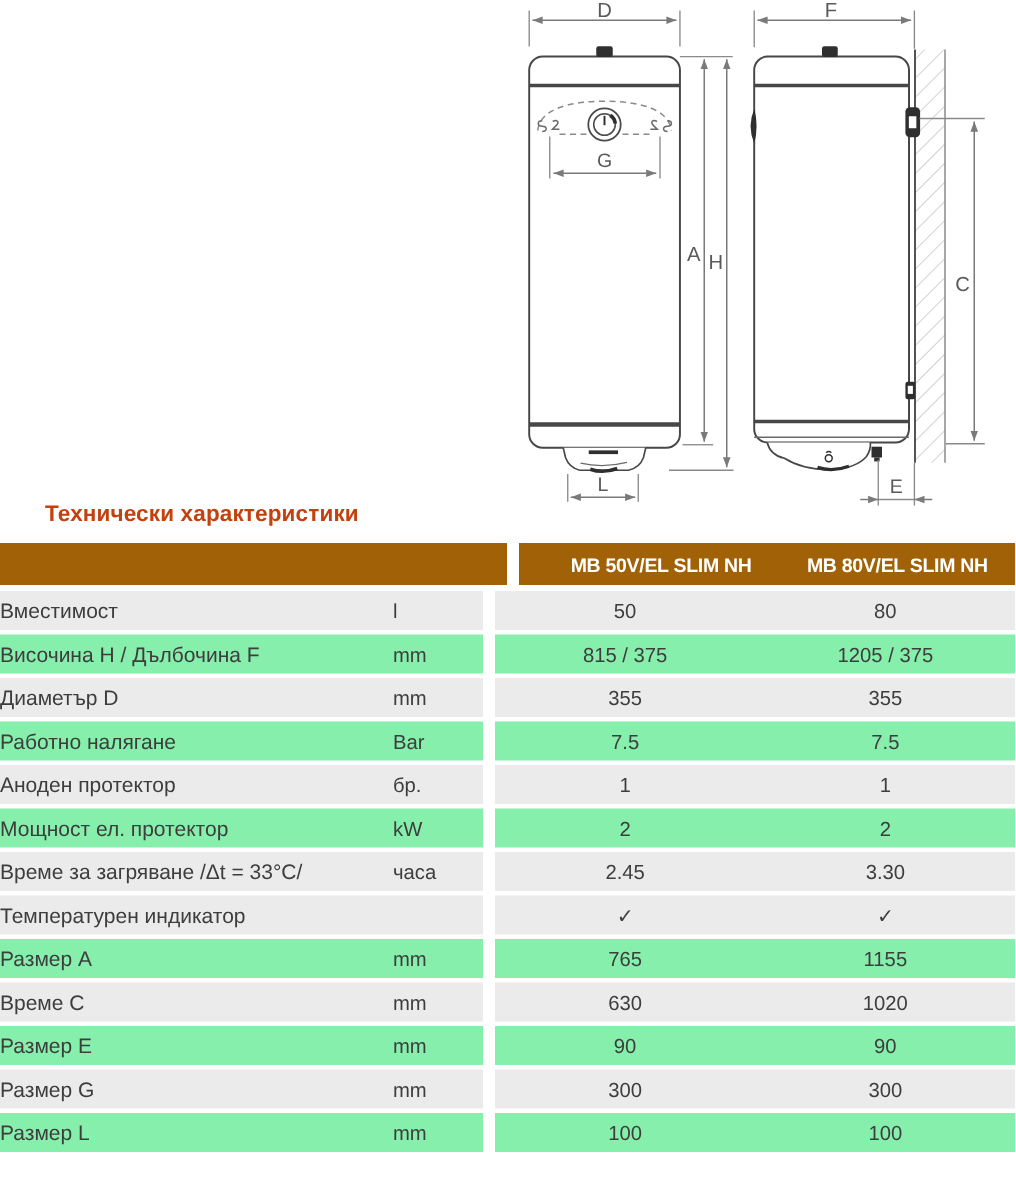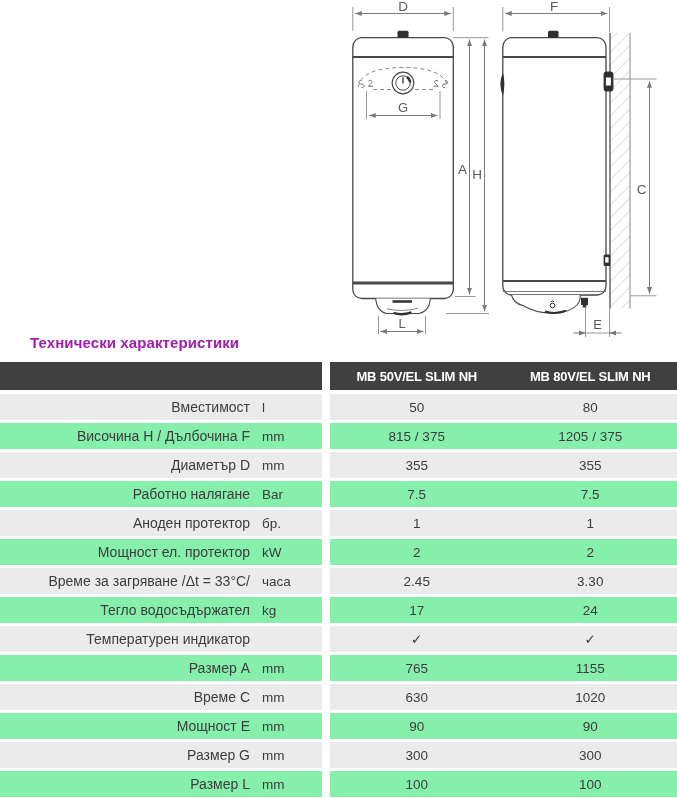--- a/index.html
+++ b/index.html
@@ -3,37 +3,37 @@
 <meta charset="utf-8">
 <style>
   html,body{margin:0;padding:0;background:#fff;}
   .page{
     position:relative;width:677px;height:798px;background:#fff;overflow:hidden;
     font-family:"Liberation Sans", sans-serif;
   }
   svg text{font-family:"Liberation Sans", sans-serif;}
   .title{
     position:absolute;left:30px;top:334px;
-    font-size:15px;font-weight:bold;color:#a21caf;letter-spacing:0.1px;
+    font-size:15px;font-weight:bold;color:#c2410c;letter-spacing:0.1px;
   }
   .spec{position:absolute;left:0;top:362px;width:677px;}
   .t-head,.t-row{display:flex;}
   .t-head{height:28px;margin-bottom:4px;}
   .t-row{height:26px;margin-bottom:3px;}
   .sec-left{width:322px;display:flex;align-items:center;}
   .sec-gap{width:8px;background:#fff;}
   .sec-right{flex:1;display:flex;}
-  .t-head .sec-left,.t-head .sec-right{background:#404040;}
+  .t-head .sec-left,.t-head .sec-right{background:#a16207;padding-left:16px;}
   .col-h{
     flex:1;display:flex;align-items:center;justify-content:center;
     color:#fff;font-weight:bold;font-size:13px;letter-spacing:-0.2px;white-space:nowrap;
   }
   .t-row.light .sec-left,.t-row.light .sec-right{background:#ebebeb;}
   .t-row.dark  .sec-left,.t-row.dark  .sec-right{background:#86efac;}
-  .lbl{flex:1;text-align:right;padding-right:8px;font-size:14px;color:#3d3d3d;white-space:nowrap;}
+  .lbl{flex:1;padding-right:8px;font-size:14px;color:#3d3d3d;white-space:nowrap;}
   .unit{width:64px;box-sizing:border-box;padding-left:4px;text-align:left;font-size:13.5px;color:#3d3d3d;}
   .val{flex:1;display:flex;align-items:center;justify-content:center;font-size:13.5px;color:#3d3d3d;}
 </style>
 </head>
 <body>
 
 <div class="page">
 
   
   <svg width="677" height="340" viewBox="0 0 677 340">
@@ -260,31 +260,20 @@
           <span class="lbl">Време за загряване /Δt = 33°C/</span>
           <span class="unit">часа</span>
         </div>
       <div class="sec-gap"></div>
       <div class="sec-right">
           <span class="val">2.45</span>
           <span class="val">3.30</span>
         </div>
     </div>
 
-    <div class="t-row dark">
-      <div class="sec-left">
-          <span class="lbl">Тегло водосъдържател</span>
-          <span class="unit">kg</span>
-        </div>
-      <div class="sec-gap"></div>
-      <div class="sec-right">
-          <span class="val">17</span>
-          <span class="val">24</span>
-        </div>
-    </div>
 
     <div class="t-row light">
       <div class="sec-left">
           <span class="lbl">Температурен индикатор</span>
           <span class="unit"></span>
         </div>
       <div class="sec-gap"></div>
       <div class="sec-right">
           <span class="val">✓</span>
           <span class="val">✓</span>
@@ -310,21 +299,21 @@
         </div>
       <div class="sec-gap"></div>
       <div class="sec-right">
           <span class="val">630</span>
           <span class="val">1020</span>
         </div>
     </div>
 
     <div class="t-row dark">
       <div class="sec-left">
-          <span class="lbl">Мощност E</span>
+          <span class="lbl">Размер E</span>
           <span class="unit">mm</span>
         </div>
       <div class="sec-gap"></div>
       <div class="sec-right">
           <span class="val">90</span>
           <span class="val">90</span>
         </div>
     </div>
 
     <div class="t-row light">

